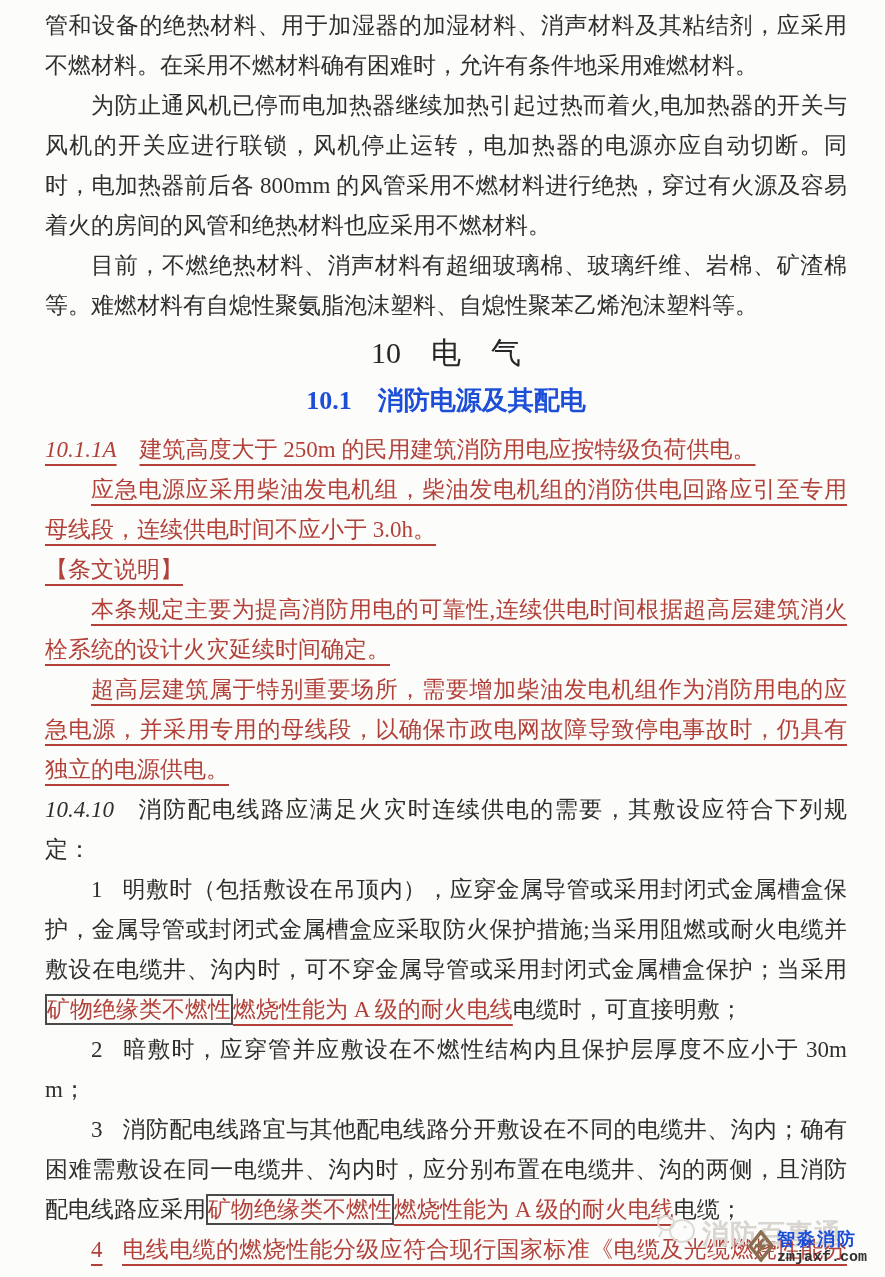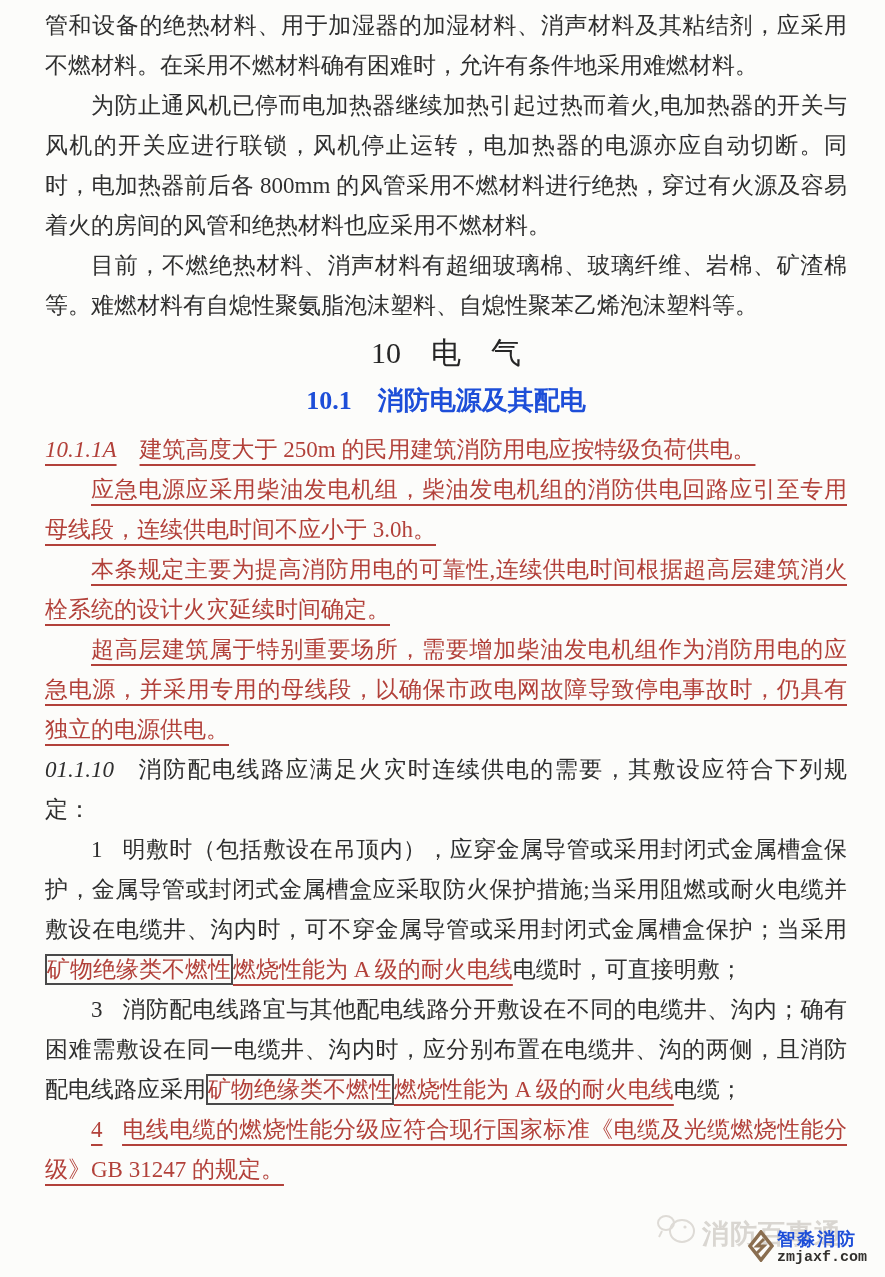--- a/index.html
+++ b/index.html
@@ -132,29 +132,31 @@
   <p class="indent">目前，不燃绝热材料、消声材料有超细玻璃棉、玻璃纤维、岩棉、矿渣棉等。难燃材料有自熄性聚氨脂泡沫塑料、自熄性聚苯乙烯泡沫塑料等。</p>
 
   <h1 class="chapter">10　电　气</h1>
 
   <h2 class="section">10.1　消防电源及其配电</h2>
 
   <p class="rline"><span class="code">10.1.1A</span><span>建筑高度大于 250m 的民用建筑消防用电应按特级负荷供电。</span></p>
 
   <p class="rline indent">应急电源应采用柴油发电机组，柴油发电机组的消防供电回路应引至专用母线段，连续供电时间不应小于 3.0h。</p>
 
+  <p class="rline">【条文说明】</p>
 
   <p class="rline indent">本条规定主要为提高消防用电的可靠性,连续供电时间根据超高层建筑消火栓系统的设计火灾延续时间确定。</p>
 
   <p class="rline indent">超高层建筑属于特别重要场所，需要增加柴油发电机组作为消防用电的应急电源，并采用专用的母线段，以确保市政电网故障导致停电事故时，仍具有独立的电源供电。</p>
 
-  <p><span class="code">01.1.10</span><span>消防配电线路应满足火灾时连续供电的需要，其敷设应符合下列规定：</span></p>
+  <p><span class="code">10.4.10</span><span>消防配电线路应满足火灾时连续供电的需要，其敷设应符合下列规定：</span></p>
 
   <p class="indent"><span class="num">1</span><span>明敷时（包括敷设在吊顶内），应穿金属导管或采用封闭式金属槽盒保护，金属导管或封闭式金属槽盒应采取防火保护措施;当采用阻燃或耐火电缆并敷设在电缆井、沟内时，可不穿金属导管或采用封闭式金属槽盒保护；当采用</span><span class="boxed">矿物绝缘类不燃性</span><span class="rline-inline">燃烧性能为 A 级的耐火电线</span><span>电缆时，可直接明敷；</span></p>
 
+  <p class="indent"><span class="num">2</span><span>暗敷时，应穿管并应敷设在不燃性结构内且保护层厚度不应小于 30mm；</span></p>
 
   <p class="indent"><span class="num">3</span><span>消防配电线路宜与其他配电线路分开敷设在不同的电缆井、沟内；确有困难需敷设在同一电缆井、沟内时，应分别布置在电缆井、沟的两侧，且消防配电线路应采用</span><span class="boxed">矿物绝缘类不燃性</span><span class="rline-inline">燃烧性能为 A 级的耐火电线</span><span>电缆；</span></p>
 
   <p class="rline indent"><span class="num">4</span><span>电线电缆的燃烧性能分级应符合现行国家标准《电缆及光缆燃烧性能分级》GB 31247 的规定。</span></p>
 
 </div>
 
 <div class="watermark">
   <div class="wm-light">
     <span>

